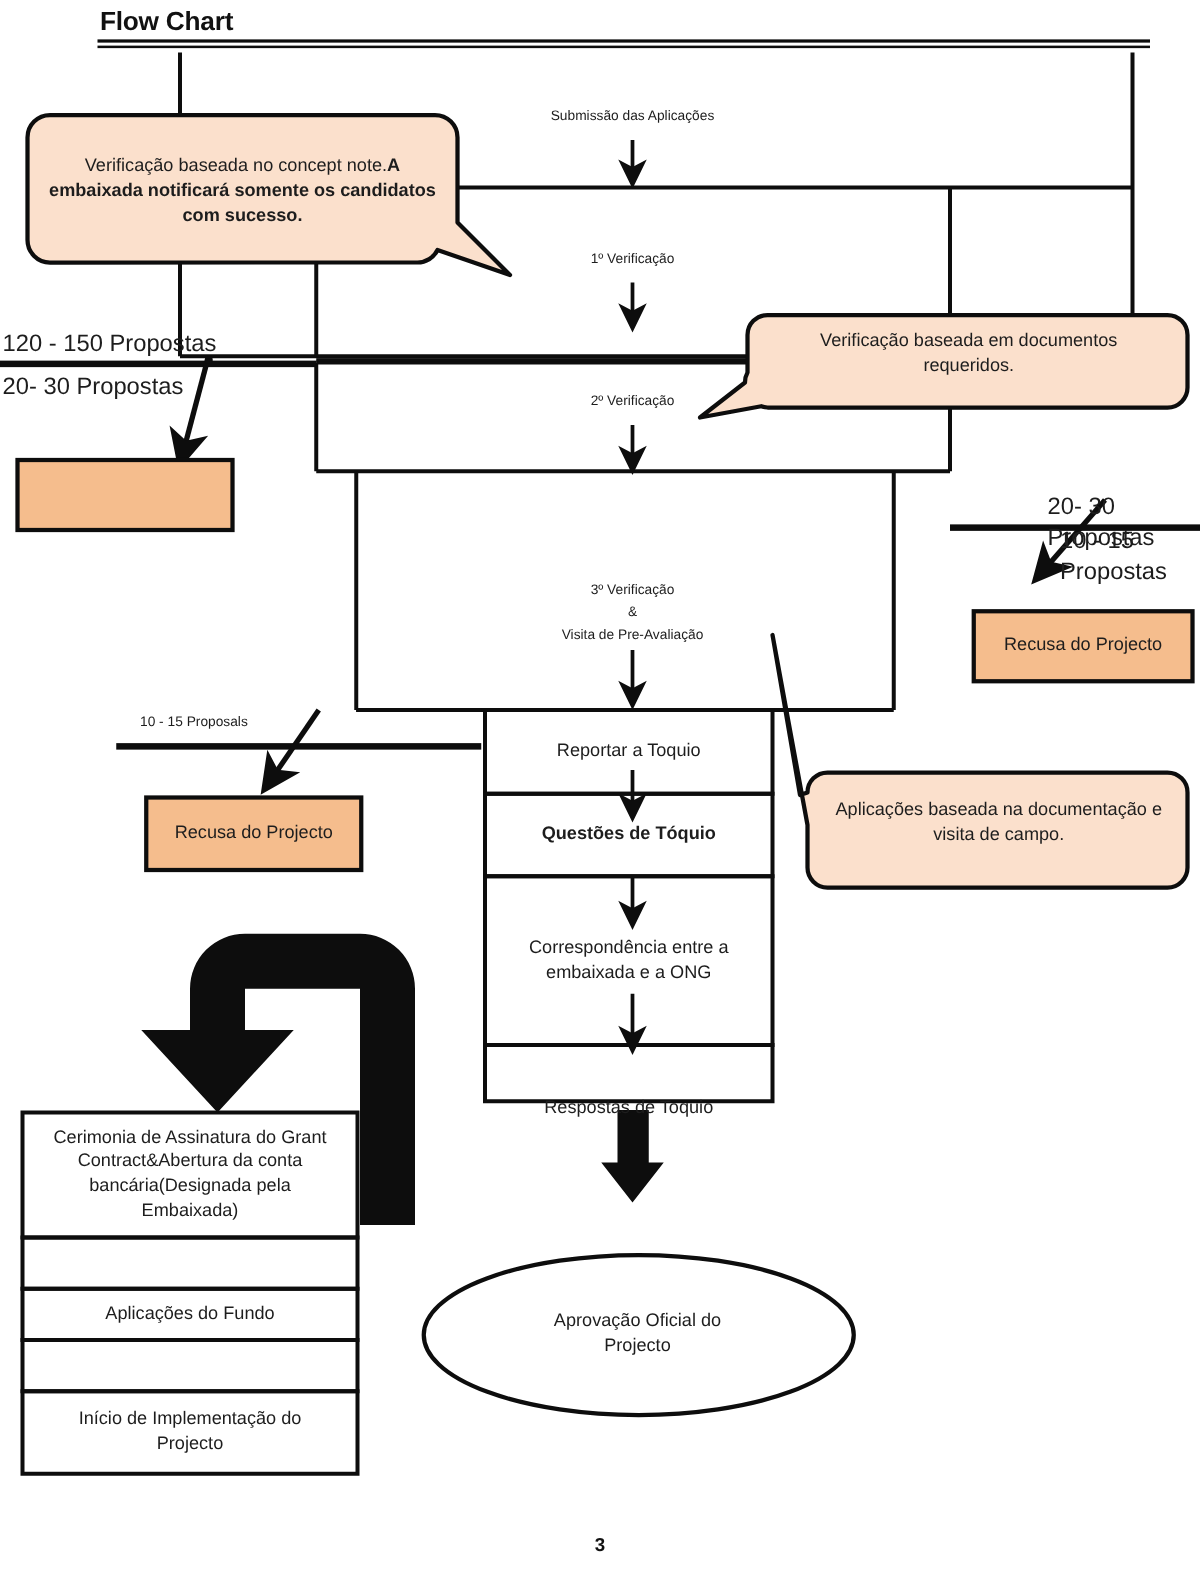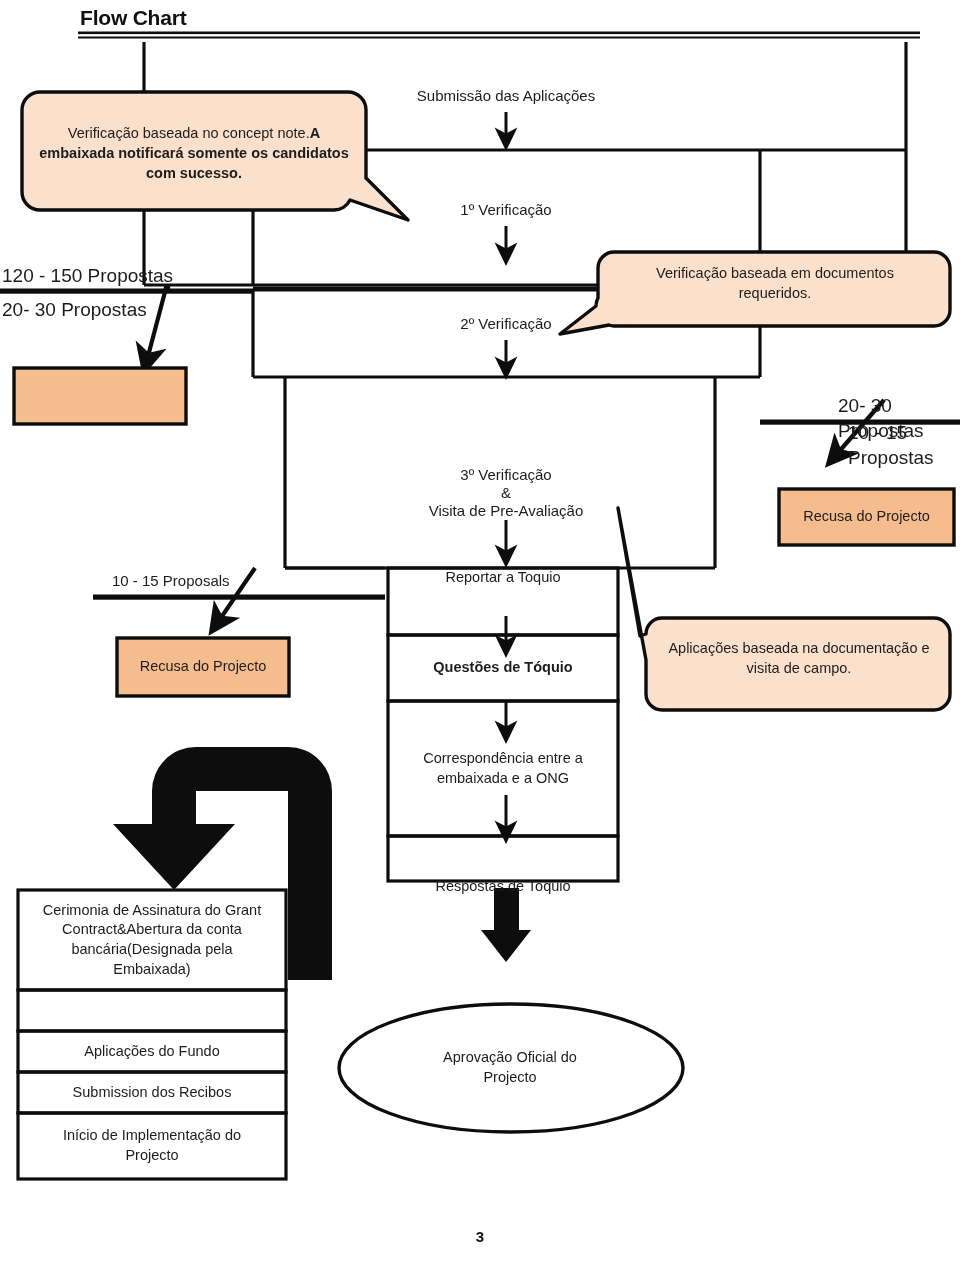--- a/index.html
+++ b/index.html
@@ -1,21 +1,21 @@
 <!DOCTYPE html>
 <html><head>
 <meta charset="utf-8">
 <style>
   html,body{margin:0;padding:0;background:#ffffff;}
   body{width:960px;height:1269px;position:relative;overflow:hidden;
        font-family:"Liberation Sans","DejaVu Sans",sans-serif;color:#1a1a1a;}
   #stage{position:absolute;left:0;top:0;width:800px;height:1269px;}
   svg#chart{position:absolute;left:0;top:0;width:960px;height:1269px;}
   .ttl{position:absolute;font-weight:bold;font-size:21px;letter-spacing:-0.2px;color:#111;}
-  .lbl{position:absolute;font-size:15px;line-height:1.33;color:#1d1d1d;}
+  .lbl{position:absolute;font-size:11px;line-height:1.33;color:#1d1d1d;}
   .lbl.c{text-align:center;}
   .lbl.l{text-align:left;}
   .small{font-size:19px;}
   .callout-txt{position:absolute;text-align:center;font-size:14.5px;line-height:1.38;color:#1d1d1d;}
   .callout-txt b{font-weight:bold;}
   .pgnum{position:absolute;font-weight:bold;font-size:15px;color:#111;text-align:center;}
   .boxtxt{position:absolute;text-align:center;font-size:14.5px;line-height:1.35;color:#1d1d1d;
           display:flex;align-items:center;justify-content:center;}
 </style>
 </head>
@@ -172,35 +172,34 @@
 
   <div class="ttl" style="left:80px;top:6px;">Flow Chart</div>
 
   <div class="lbl c" style="left:386px;top:86px;width:240px;">Submissão das Aplicações</div>
   <div class="lbl c" style="left:416px;top:200px;width:180px;">1º Verificação</div>
   <div class="lbl c" style="left:416px;top:314px;width:180px;">2º Verificação</div>
   <div class="lbl c" style="left:406px;top:465px;width:200px;">3º Verificação</div>
   <div class="lbl c" style="left:406px;top:483px;width:200px;">&amp;</div>
   <div class="lbl c" style="left:386px;top:501px;width:240px;">Visita de Pre-Avaliação</div>
 
-  <div class="boxtxt" style="left:390px;top:546px;width:226px;height:63px;border-radius:14px;">Reportar a Toquio</div>
+  <div class="boxtxt" style="left:390px;top:570px;width:226px;height:63px;border-radius:14px;">Reportar a Toquio</div>
   <div class="boxtxt" style="left:390px;top:637px;width:226px;height:62px;font-weight:bold;">Questões de Tóquio</div>
   <div class="boxtxt" style="left:390px;top:703px;width:226px;height:131px;white-space:pre-line;">Correspondência entre a
 embaixada e a ONG</div>
   <div class="boxtxt" style="left:390px;top:838px;width:226px;height:41px;margin-top:28px;">Respostas de Toquio</div>
 
   <div class="boxtxt" style="left:360px;top:1038px;width:300px;height:60px;white-space:pre-line;">Aprovação Oficial do
 Projecto</div>
 
   <div class="boxtxt" style="left:20px;top:892px;width:264px;height:96px;white-space:pre-line;">Cerimonia de Assinatura do Grant
 Contract&amp;Abertura da conta
 bancária(Designada pela
 Embaixada)</div>
   <div class="boxtxt" style="left:20px;top:1033px;width:264px;height:37px;">Aplicações do Fundo</div>
-  <div class="boxtxt" style="left:20px;top:1074px;width:264px;height:37px;">Submission dos Recibos</div>
   <div class="boxtxt" style="left:20px;top:1115px;width:264px;height:62px;white-space:pre-line;">Início de Implementação do
 Projecto</div>
 
   <div class="boxtxt" style="left:781px;top:491px;width:171px;height:52px;">Recusa do Projecto</div>
   <div class="boxtxt" style="left:119px;top:640px;width:168px;height:54px;">Recusa do Projecto</div>
 
   <div class="lbl l small" style="left:2px;top:263px;">120 - 150 Propostas</div>
   <div class="lbl l small" style="left:2px;top:297px;">20- 30 Propostas</div>
   <div class="lbl l small" style="left:838px;top:393px;">20-  30 Propostas</div>
   <div class="lbl l small" style="left:848px;top:420px;">10 - 15 Propostas</div>

